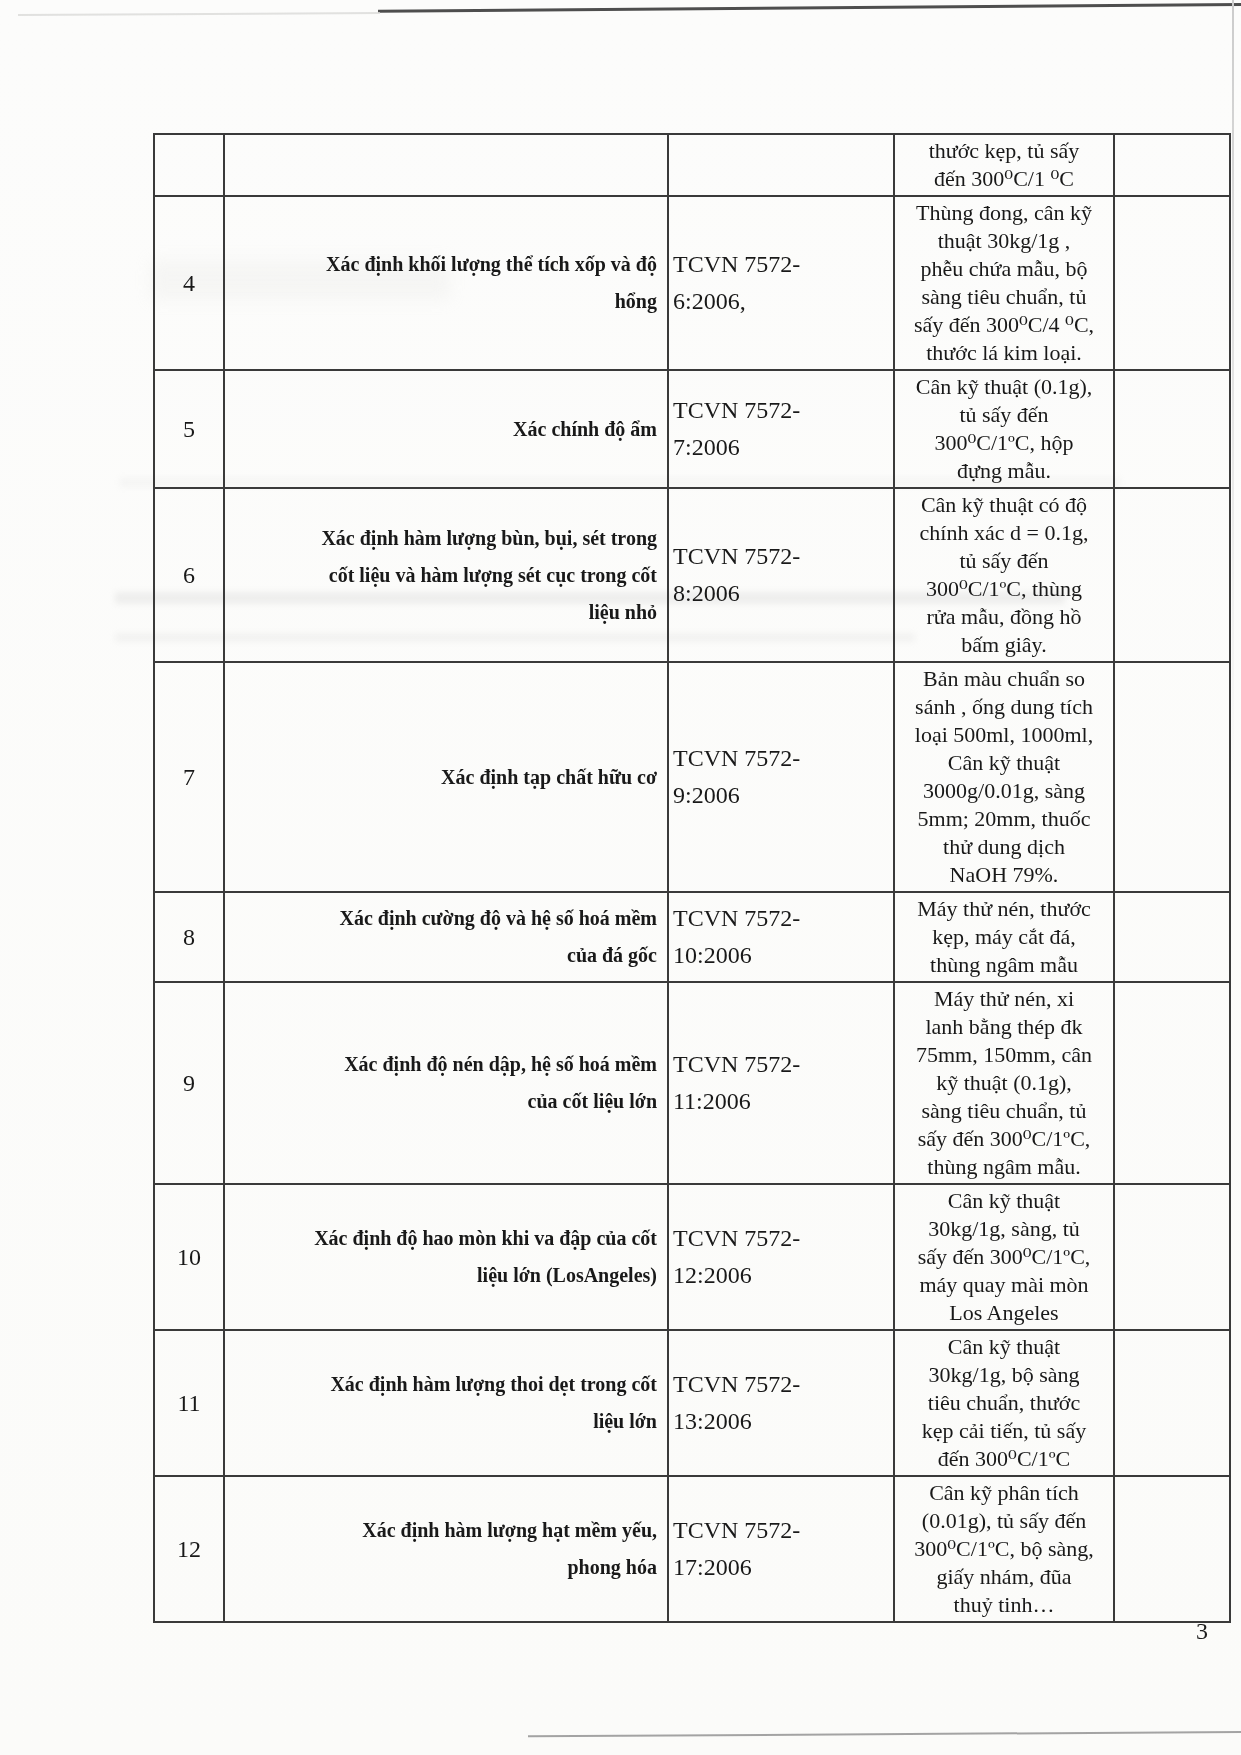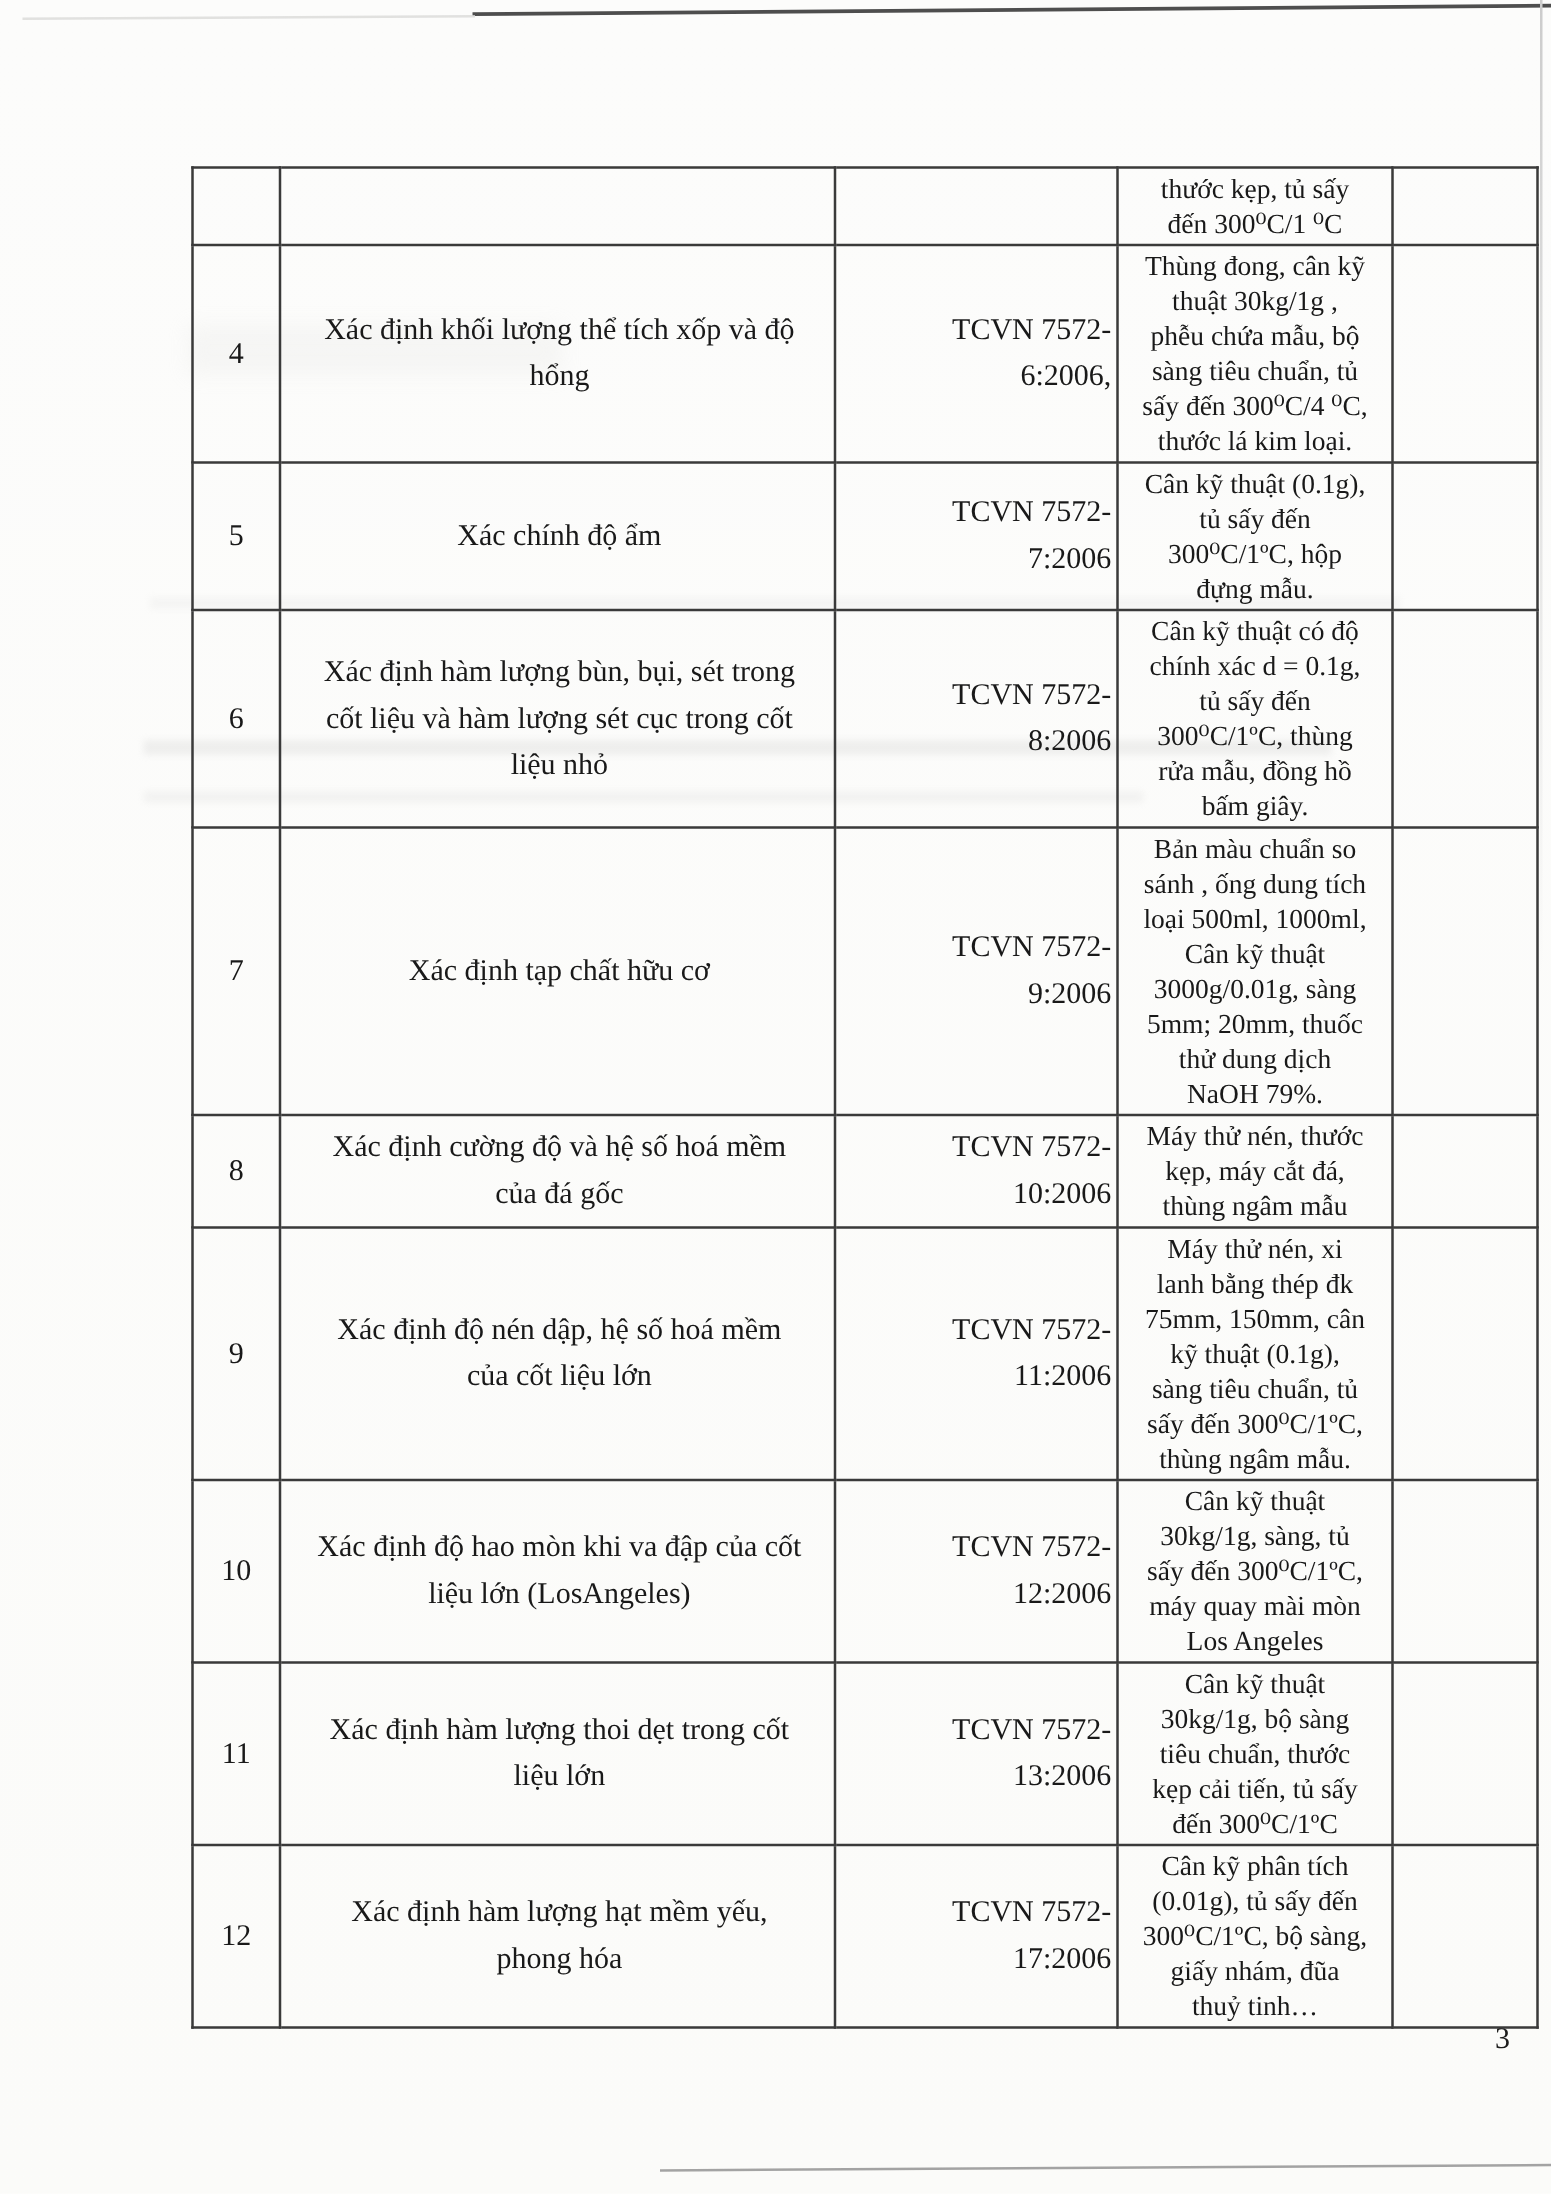--- a/index.html
+++ b/index.html
@@ -21,22 +21,22 @@
     table-layout: fixed;
     margin-left: 40px;
   }
   .doc-table td {
     border: 2px solid #3a3a3a;
     vertical-align: middle;
     white-space: pre-line;
     overflow: hidden;
   }
   .c-no    { text-align: center; font-size: 24px; line-height: 30px; }
-  .c-desc  { text-align: center; padding: 4px 10px 4px 13px; font-size: 24px; line-height: 37px; }
-  .c-std   { text-align: right; font-size: 24px; line-height: 37px; padding: 2px 4px; }
+  .c-desc  { text-align: right; padding: 4px 10px 4px 13px; font-size: 20px; line-height: 37px; font-weight: bold; }
+  .c-std   { text-align: left; font-size: 24px; line-height: 37px; padding: 2px 4px; }
   .c-equip { text-align: center; font-size: 22px; line-height: 28px; padding: 2px 5px; }
   .c-note  { }
 
   tr.rh0 { height: 59px; }
   tr.rh1 { height: 171px; }
   tr.rh2 { height: 109px; }
   tr.rh3 { height: 170px; }
   tr.rh4 { height: 225px; }
   tr.rh5 { height: 86px; }
   tr.rh6 { height: 199px; }

